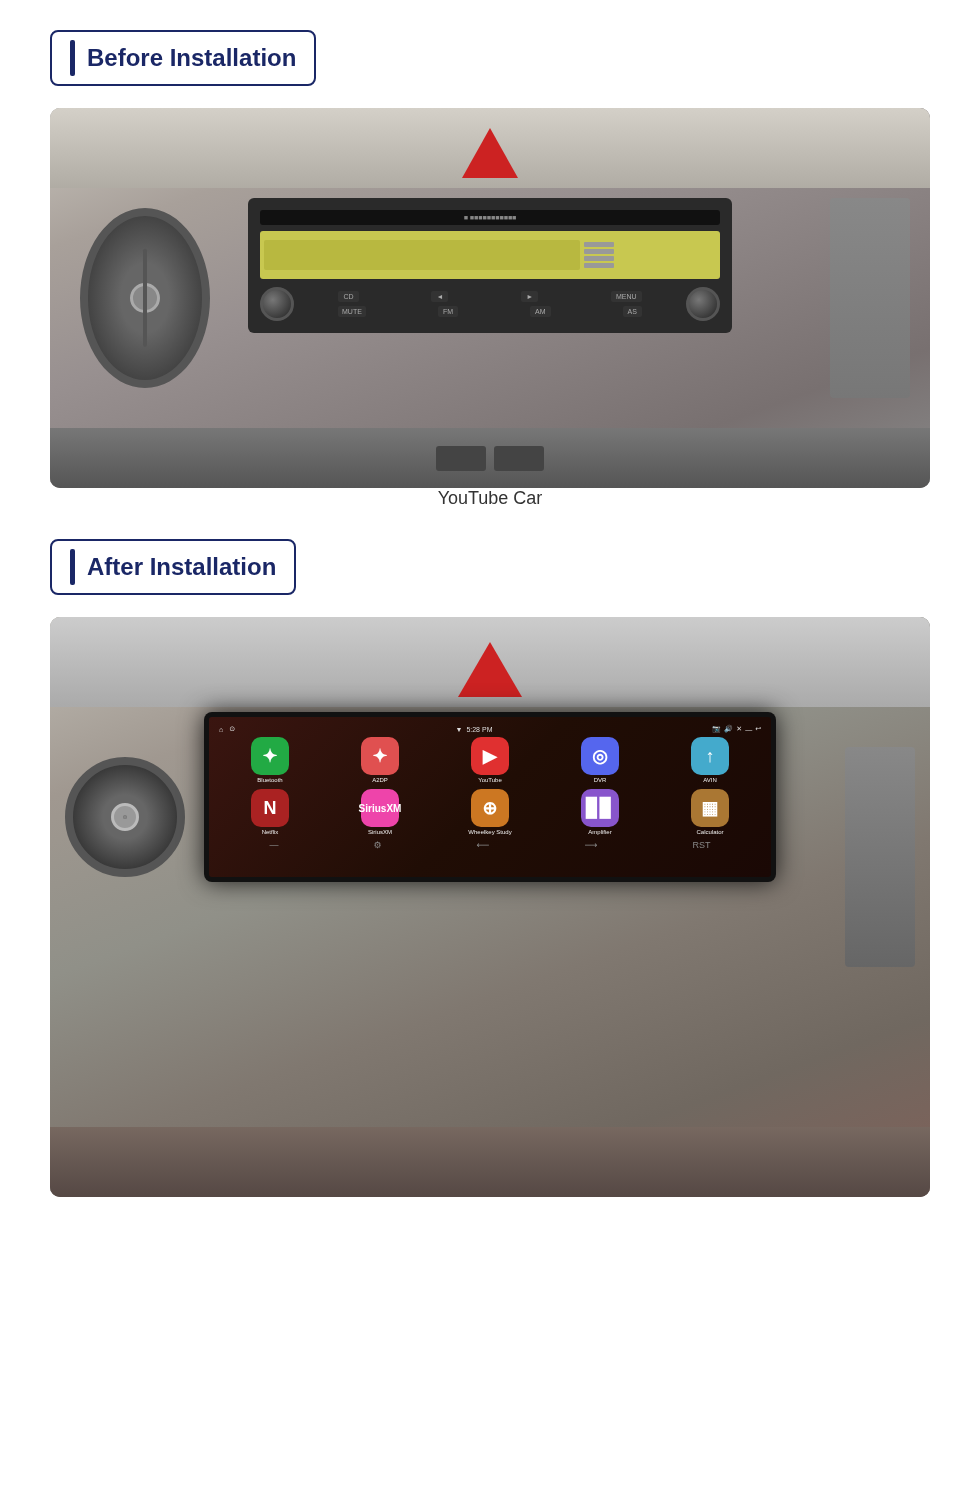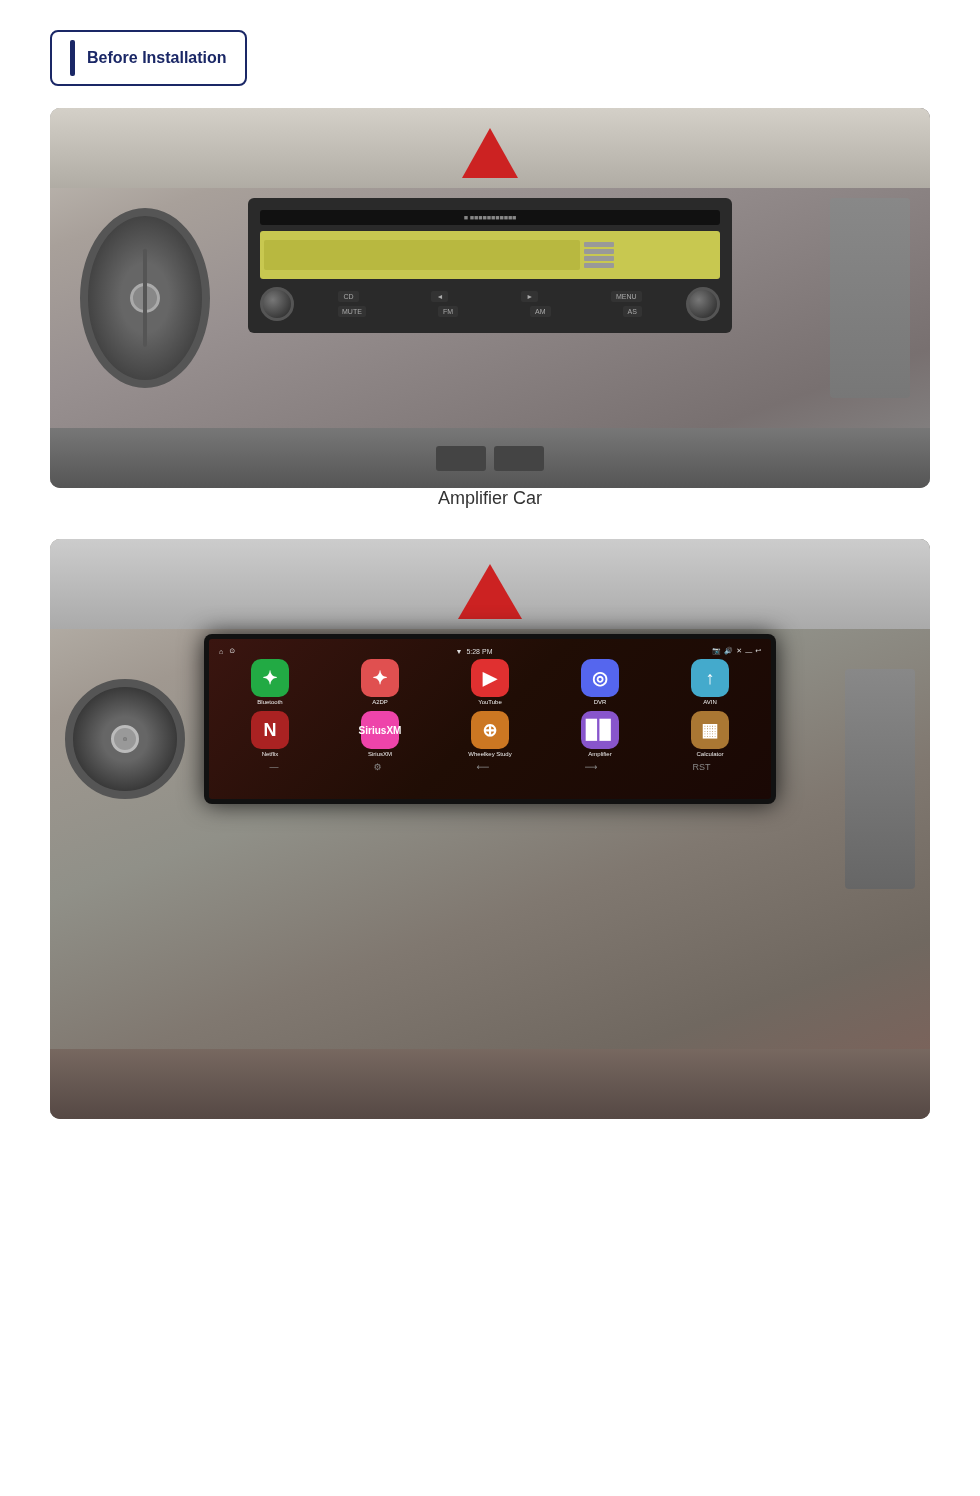--- a/index.html
+++ b/index.html
@@ -35,21 +35,21 @@
 
     .section-badge .badge-bar {
       width: 5px;
       height: 36px;
       background: #1a2766;
       margin-right: 12px;
       border-radius: 2px;
     }
 
     .section-badge-text {
-      font-size: 16px;
+      font-size: 24px;
       font-weight: 800;
       color: #1a2766;
     }
 
     .image-caption {
       text-align: center;
       font-size: 18px;
       color: #333;
       margin-bottom: 30px;
     }
@@ -214,23 +214,27 @@
       <div style="position:absolute;right:20px;top:90px;width:80px;height:200px;background:linear-gradient(180deg,#888 0%,#777 100%);border-radius:4px;"></div>
 
       <div style="position:absolute;bottom:0;left:0;right:0;height:60px;background:linear-gradient(0deg,#555 0%,#777 100%);display:flex;justify-content:center;align-items:center;gap:8px;">
         <div style="width:50px;height:25px;background:#444;border-radius:3px;"></div>
         <div style="width:50px;height:25px;background:#444;border-radius:3px;"></div>
       </div>
     </div>
   </div>
 
   
-  <p class="image-caption">Amplifier Car</p>
-
-  
+  <p class="image-caption">YouTube Car</p>
+
+  
+  <div class="section-badge">
+    <div class="badge-bar"></div>
+    <span class="section-badge-text">After Installation</span>
+  </div>
 
   
   <div class="after-photo">
     <div class="car-interior-after">
 
       <div style="position:absolute;top:0;left:0;right:0;height:90px;background:linear-gradient(180deg,#ccc 0%,#aaa 100%);"></div>
 
       <div style="position:absolute;top:25px;left:50%;transform:translateX(-50%);width:0;height:0;border-left:32px solid transparent;border-right:32px solid transparent;border-bottom:55px solid #cc2222;"></div>
 
       <div style="position:absolute;left:15px;top:140px;width:120px;height:120px;background:radial-gradient(ellipse,#666 30%,#3a3a3a 70%);border-radius:50%;border:8px solid #555;">

